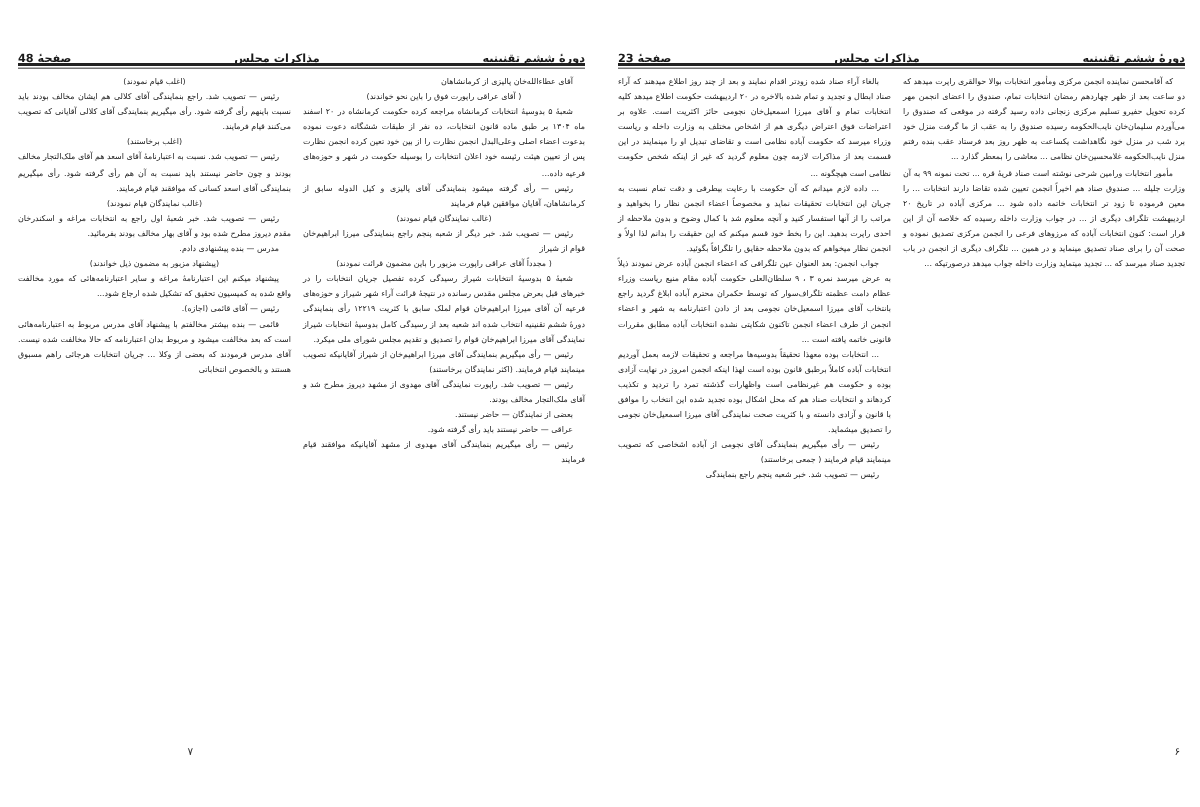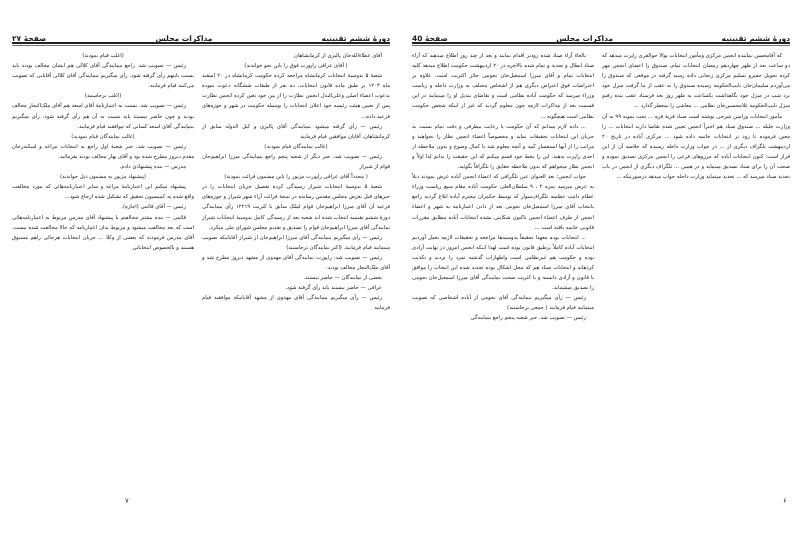--- a/index.html
+++ b/index.html
@@ -20,21 +20,21 @@
 </style>
 </head>
 <body>
 
 <div class="spread">
 
   <div class="page left">
     <div class="header">
       <span>دورهٔ ششم تقنینیه</span>
       <span>مذاکرات مجلس</span>
-      <span>صفحهٔ ۲۷</span>
+      <span>صفحهٔ 48</span>
     </div>
     <div class="header-rule"></div>
     <div class="header-rule-thin"></div>
 
     <div class="col c1">
       <p class="para">آقای عطاءالله‌خان پالیزی از کرمانشاهان</p>
       <p class="para center">( آقای عراقی راپورت فوق را باین نحو خواندند)</p>
       <p class="para">شعبهٔ ۵ بدوسیهٔ انتخابات کرمانشاه مراجعه کرده حکومت کرمانشاه در ۲۰ اسفند ماه ۱۳۰۴ بر طبق ماده قانون انتخابات، ده نفر از طبقات ششگانه دعوت نموده بدعوت اعضاء اصلی وعلی‌البدل انجمن نظارت را از بین خود تعین کرده انجمن نظارت پس از تعیین هیئت رئیسه خود اعلان انتخابات را بوسیله حکومت در شهر و حوزه‌های فرعیه داده...</p>
       <p class="para">رئیس — رأی گرفته میشود بنمایندگی آقای پالیزی و کیل الدوله سابق از کرمانشاهان، آقایان موافقین قیام فرمایند</p>
       <p class="para center">(غالب نمایندگان قیام نمودند)</p>
@@ -62,21 +62,21 @@
       <p class="para">قائمی — بنده بیشتر مخالفتم با پیشنهاد آقای مدرس مربوط به اعتبارنامه‌هائی است که بعد مخالفت میشود و مربوط بدان اعتبارنامه که حالا مخالفت شده نیست. آقای مدرس فرمودند که بعضی از وکلا ... جریان انتخابات هرجائی راهم مسبوق هستند و بالخصوص انتخاباتی</p>
     </div>
 
     <div class="footer-num" style="left:125px;">۷</div>
   </div>
 
   <div class="page right">
     <div class="header">
       <span>دورهٔ ششم تقنینیه</span>
       <span>مذاکرات مجلس</span>
-      <span>صفحهٔ 40</span>
+      <span>صفحهٔ 23</span>
     </div>
     <div class="header-rule"></div>
     <div class="header-rule-thin"></div>
 
     <div class="col c1">
       <p class="para">که آقامحسن نماینده انجمن مرکزی ومأمور انتخابات بوالا حوالقری راپرت میدهد که دو ساعت بعد از ظهر چهاردهم رمضان انتخابات تمام، صندوق را اعضای انجمن مهر کرده تحویل حفیرو تسلیم مرکزی زنجانی داده رسید گرفته در موقعی که صندوق را می‌آوردم سلیمان‌خان نایب‌الحکومه رسیده صندوق را به عقب از ما گرفت منزل خود برد شب در منزل خود نگاهداشت یکساعت به ظهر روز بعد فرستاد عقب بنده رفتم منزل نایب‌الحکومه غلامحسین‌خان نظامی ... معاشی را بمعطر گذارد ...</p>
       <p class="para">مأمور انتخابات ورامین شرحی نوشته است صناد قریهٔ قره ... تحت نمونه ۹۹ به آن وزارت جلیله ... صندوق صناد هم اخیراً انجمن تعیین شده تقاضا دارند انتخابات ... را معین فرموده تا زود تر انتخابات خاتمه داده شود ... مرکزی آباده در تاریخ ۲۰ اردیبهشت تلگراف دیگری از ... در جواب وزارت داخله رسیده که خلاصه آن از این قرار است: کنون انتخابات آباده که مرزوهای فرعی را انجمن مرکزی تصدیق نموده و صحت آن را برای صناد تصدیق مینماید و در همین ... تلگراف دیگری از انجمن در باب تجدید صناد میرسد که ... تجدید میتماید وزارت داخله جواب میدهد درصورتیکه ...</p>
     </div>
 
     <div class="col c2">

